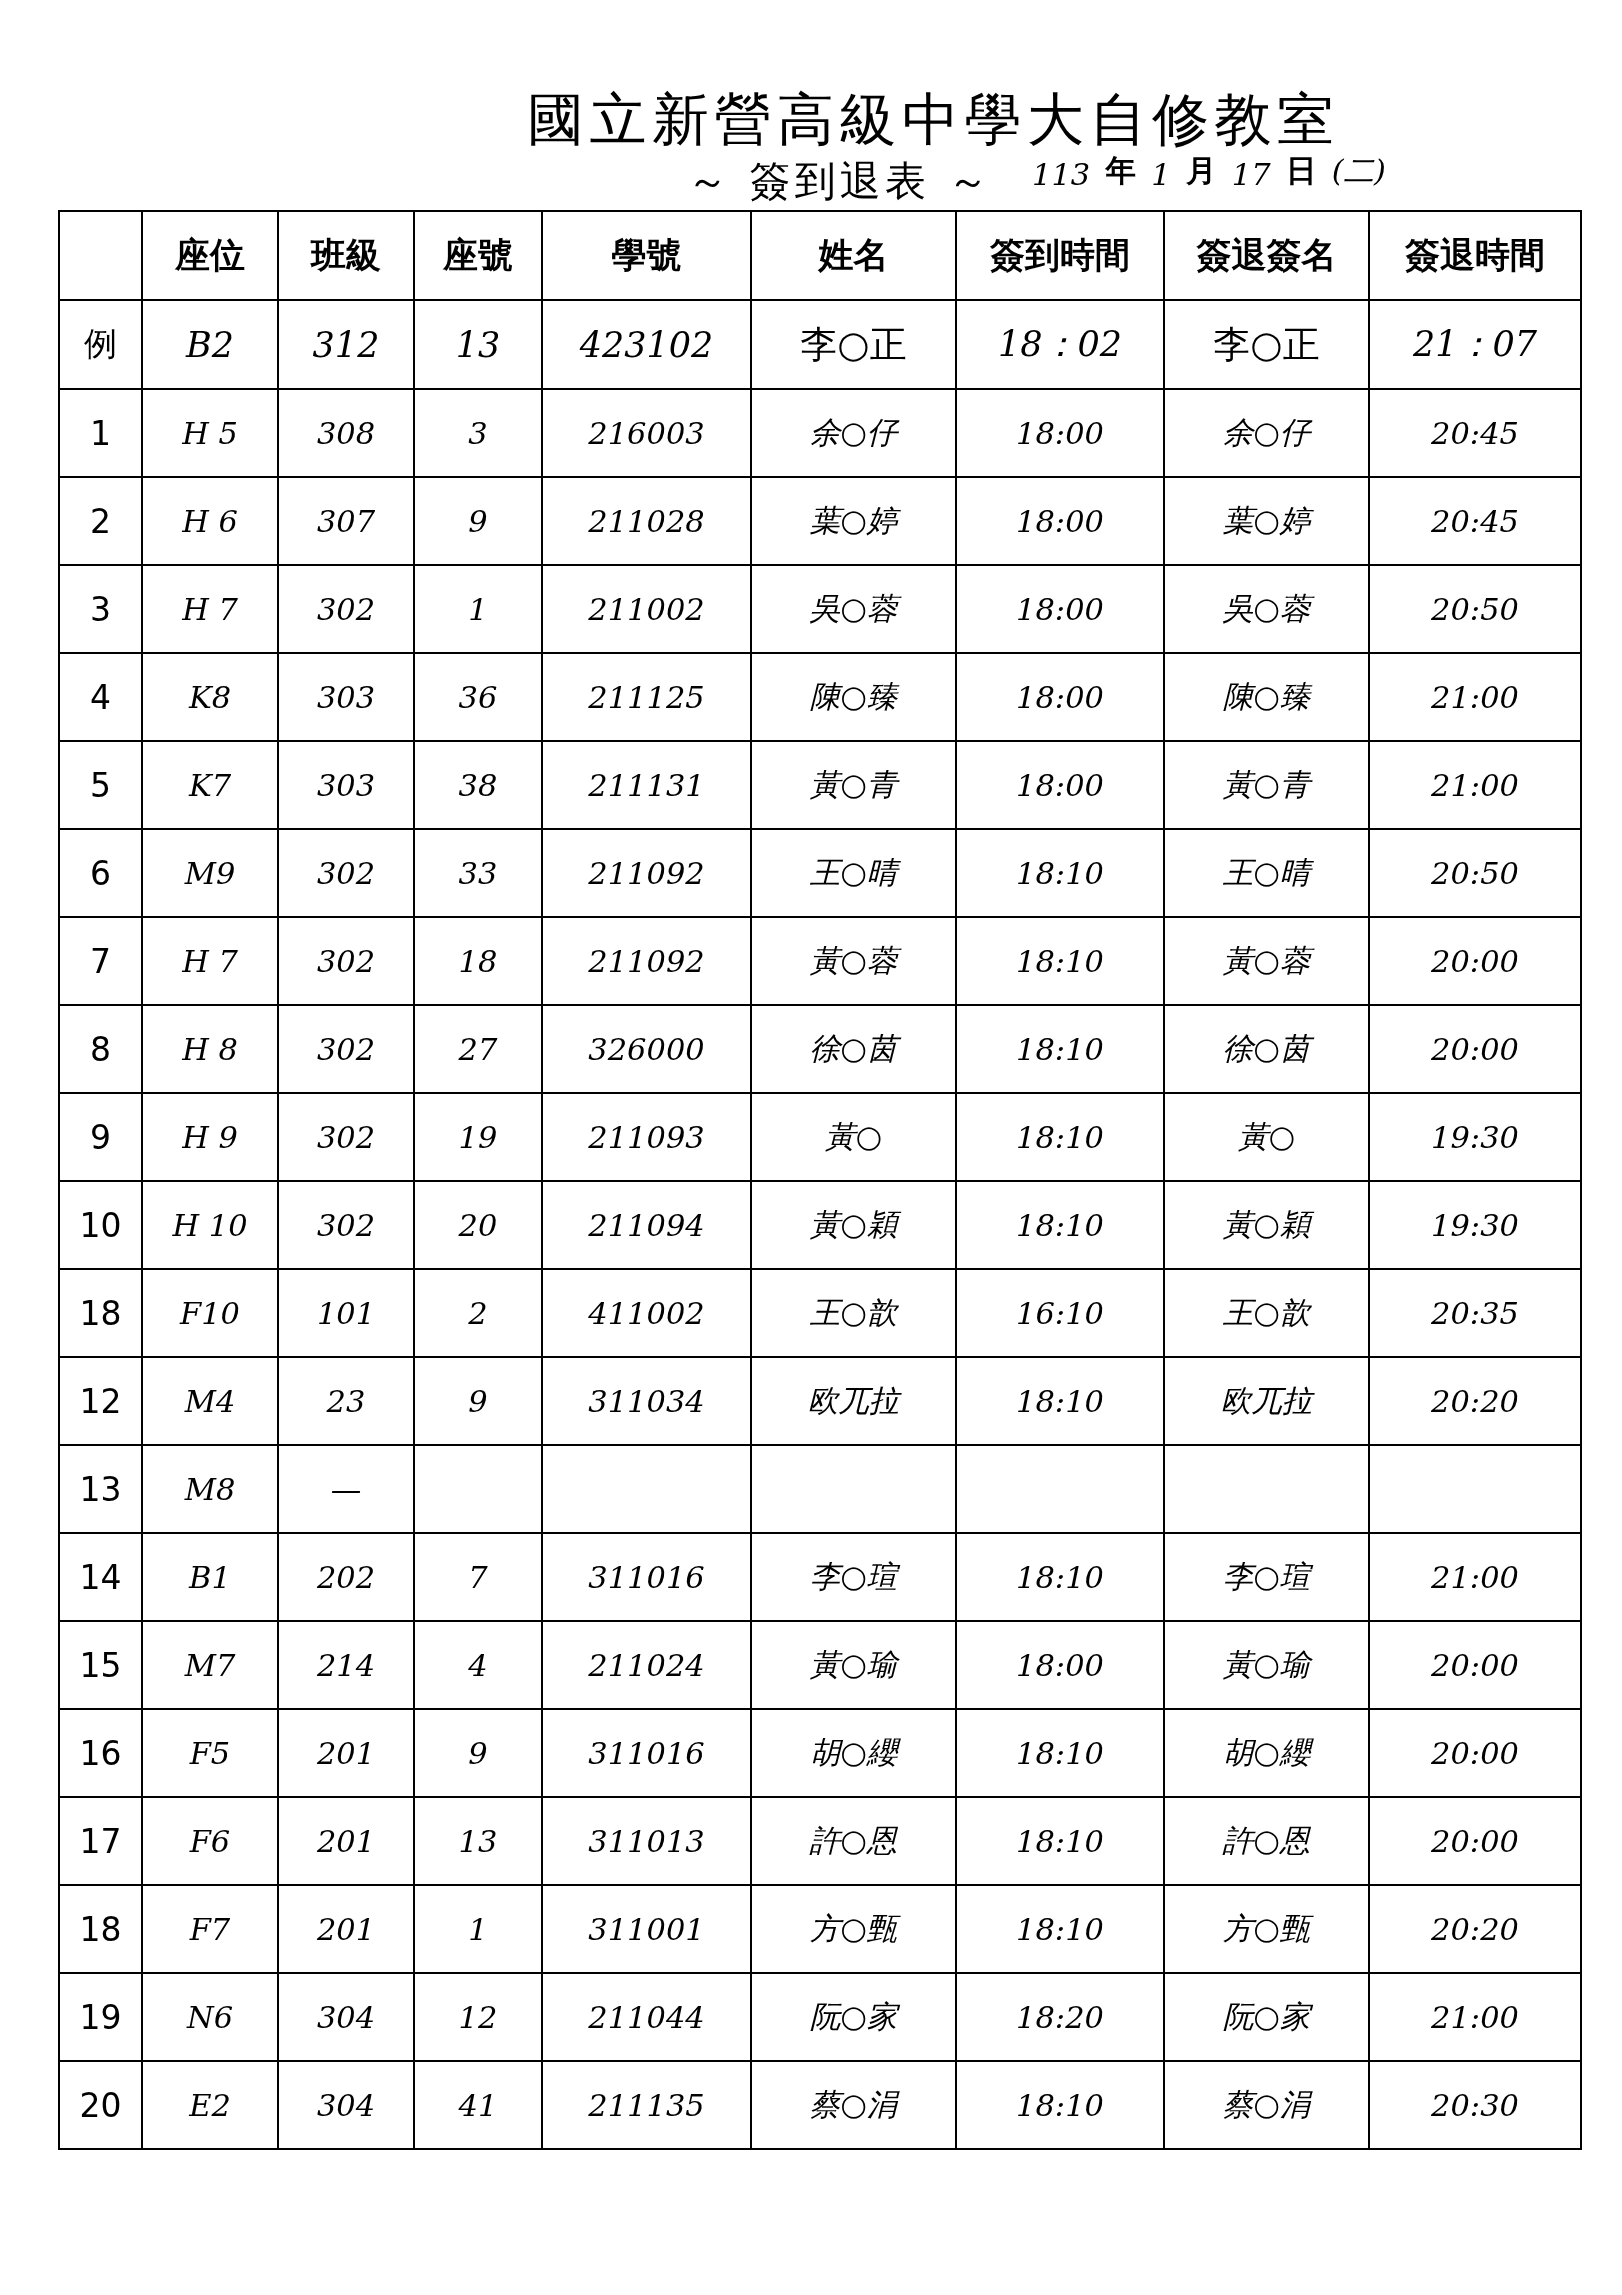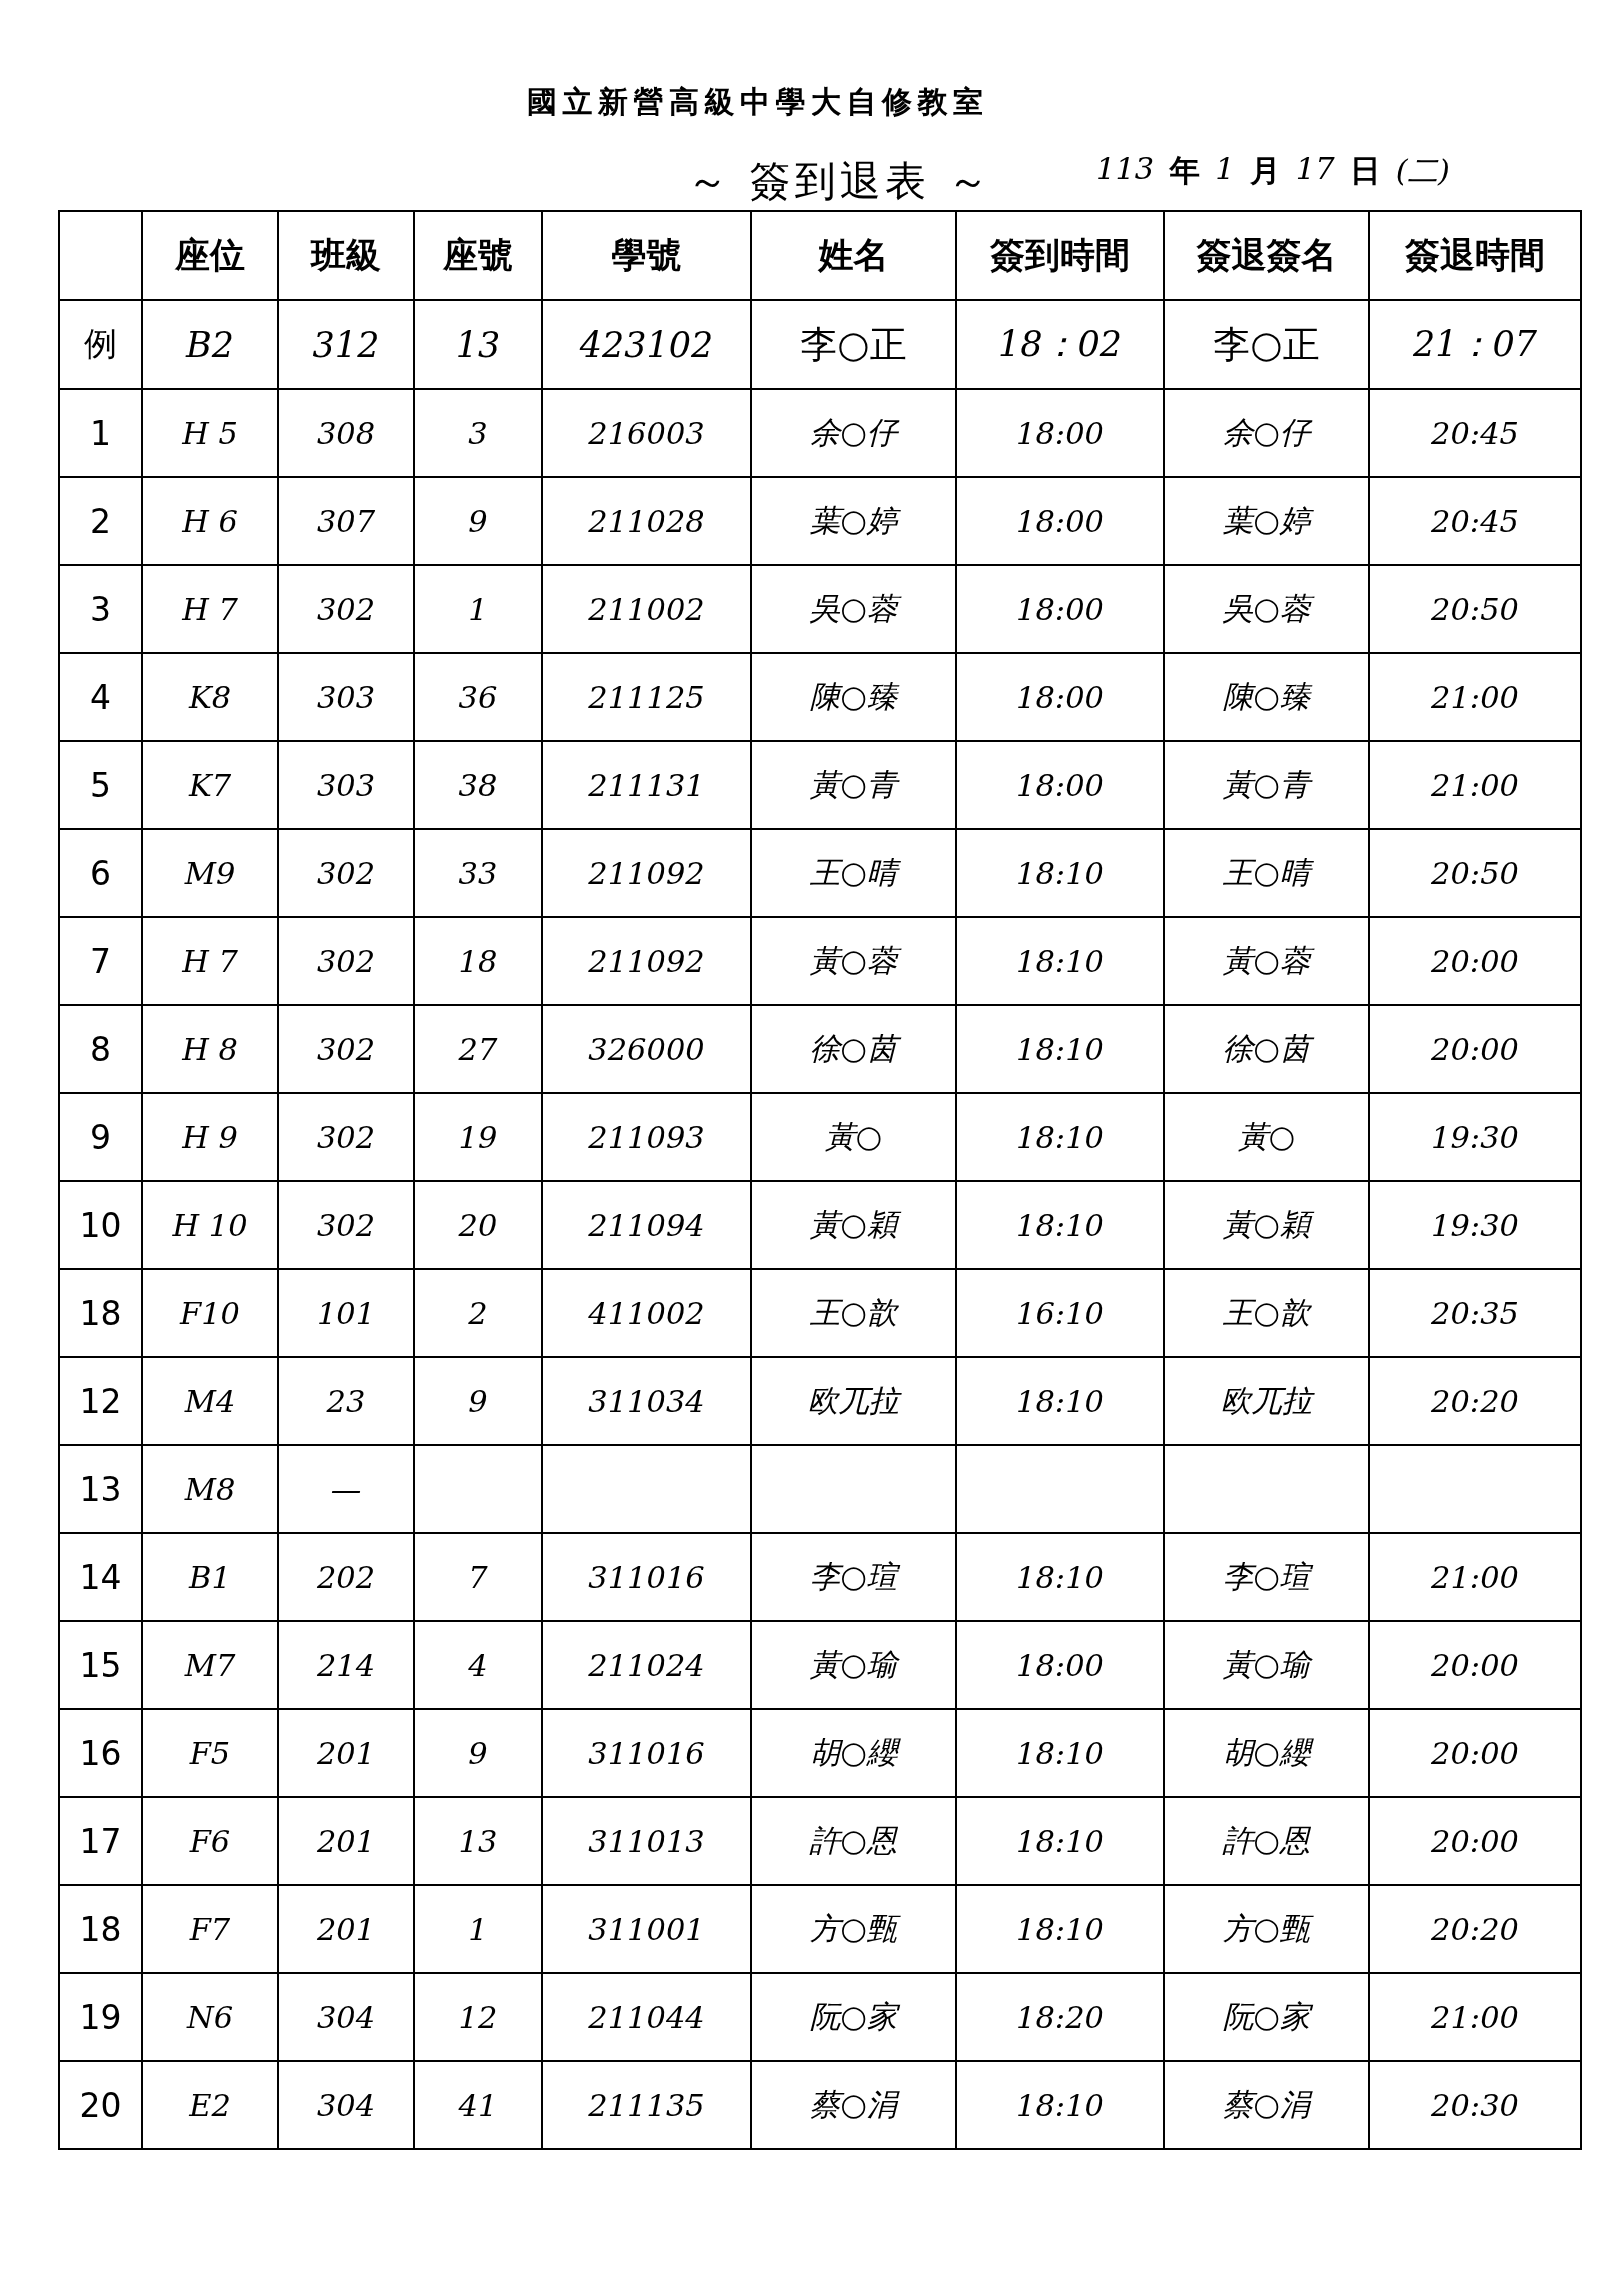--- a/index.html
+++ b/index.html
@@ -1,22 +1,22 @@
 <!DOCTYPE html>
 <html style="font-size:11px"><head>
 <meta charset="utf-8">
 <style>
   html, body { margin:0; padding:0; background:#ffffff; }
   body { width:1623px; height:2295px; position:relative; overflow:hidden;
          font-family:"DejaVu Sans", sans-serif; color:#000; }
   .title { position:absolute; left:527px; top:82px; font-family:"DejaVu Serif", serif;
-           font-weight:bold; font-size:30px; letter-spacing:5.5px; }
+           font-weight:normal; font-size:57px; letter-spacing:5.5px; }
   .subtitle { position:absolute; left:687px; top:154px; font-family:"DejaVu Serif", serif;
               font-size:41px; letter-spacing:4.2px; }
-  .date { position:absolute; left:1096px; top:151px; font-size:30.5px; display:flex; gap:15.3px; align-items:flex-start; }
+  .date { position:absolute; left:1032px; top:151px; font-size:30.5px; display:flex; gap:15.3px; align-items:flex-end; }
   .hand { font-family:"DejaVu Serif", serif; font-style:italic; font-weight:normal; }
   .print { font-family:"DejaVu Serif", serif; font-weight:bold; }
   table.form { position:absolute; left:58px; top:210px; width:1523px; border-collapse:collapse; table-layout:fixed; }
   table.form td, table.form th { border:2.1px solid #000; text-align:center; vertical-align:middle; padding:0; }
   table.form th { height:87px; font-weight:bold; font-size:35px; font-family:"DejaVu Sans", sans-serif; }
   table.form tr.ex td { height:87px; }
   table.form tr.row td { height:86px; }
   td.num { font-size:33px; font-family:"DejaVu Sans", sans-serif; }
   td.cell { font-size:30.5px; }
   .ex-cell { font-family:"DejaVu Serif", serif; font-style:italic; font-size:35px;margin-top:45px; }

